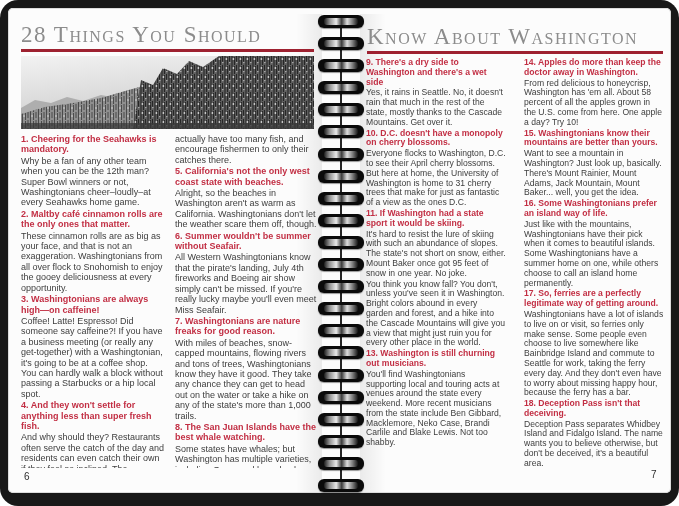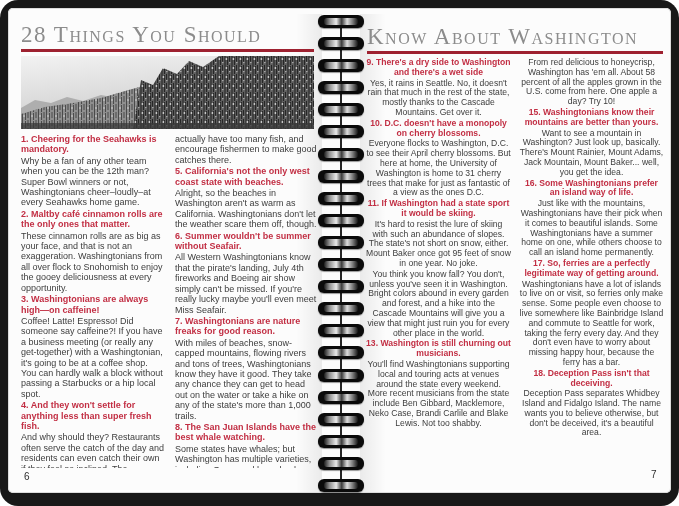--- a/index.html
+++ b/index.html
@@ -29,22 +29,22 @@
 
   
   .photo { position:absolute; left:21px; top:56px; width:293px; height:73px; overflow:hidden;
            background:#cfcfcf; }
   .photo svg { display:block; }
 
   
   .cols { position:absolute; display:flex; }
   .cols-left  { left:21px;  top:134px; width:298px; height:334px; gap:10px;
                 font-size:9px;   line-height:10.4px; }
-  .cols-right { left:366px; top:58px;  width:298px; height:412px; gap:8px;
-                font-size:8.6px; line-height:9.8px;text-align:center; }
+  .cols-right { left:366px; top:58px;  width:298px; height:412px; gap:18px;
+                font-size:8.6px; line-height:9.8px; }
   .col { flex:1 1 0; overflow:hidden; }
   .item-head { color:var(--item-red,#c22f44); font-weight:700; margin:0 0 1px; }
   .item-body { color:var(--body-text,#3d3d3d); margin:0 0 1px; }
 
   
   .pagenum { position:absolute; font-size:10px; color:#2e2e2e; }
   .pg-left  { left:24px;  top:471px; }
   .pg-right { left:651px; top:469px; }
 
   
@@ -103,21 +103,21 @@
         <p class="item-head">1. Cheering for the Seahawks is mandatory.</p>
         <p class="item-body">Why be a fan of any other team when you can be the 12th man? Super Bowl winners or not, Washingtonians cheer–loudly–at every Seahawks home game.</p>
         <p class="item-head">2. Maltby café cinnamon rolls are the only ones that matter.</p>
         <p class="item-body">These cinnamon rolls are as big as your face, and that is not an exaggeration. Washingtonians from all over flock to Snohomish to enjoy the gooey deliciousness at every opportunity.</p>
         <p class="item-head">3. Washingtonians are always high—on caffeine!</p>
         <p class="item-body">Coffee! Latte! Espresso! Did someone say caffeine?! If you have a business meeting (or really any get-together) with a Washingtonian, it's going to be at a coffee shop. You can hardly walk a block without passing a Starbucks or a hip local spot.</p>
         <p class="item-head">4. And they won't settle for anything less than super fresh fish.</p>
         <p class="item-body">And why should they? Restaurants often serve the catch of the day and residents can even catch their own if they feel so inclined. The Washington Department of Fish and Wildlife maintains a list of lakes that</p>
       </div>
     <div class="col">
-        <p class="item-body">actually have too many fish, and encourage fishermen to make good catches there.</p>
+        <p class="item-body">actually have too many fish, and encourage fishermen to only their catches there.</p>
         <p class="item-head">5. California's not the only west coast state with beaches.</p>
         <p class="item-body">Alright, so the beaches in Washington aren't as warm as California. Washingtonians don't let the weather scare them off, though.</p>
         <p class="item-head">6. Summer wouldn't be summer without Seafair.</p>
         <p class="item-body">All Western Washingtonians know that the pirate's landing, July 4th fireworks and Boeing air show simply can't be missed. If you're really lucky maybe you'll even meet Miss Seafair.</p>
         <p class="item-head">7. Washingtonians are nature freaks for good reason.</p>
         <p class="item-body">With miles of beaches, snow-capped mountains, flowing rivers and tons of trees, Washingtonians know they have it good. They take any chance they can get to head out on the water or take a hike on any of the state's more than 1,000 trails.</p>
         <p class="item-head">8. The San Juan Islands have the best whale watching.</p>
         <p class="item-body">Some states have whales; but Washington has multiple varieties, including Orcas and humpbacks. They can usually be seen from mid-April through October.</p>
       </div>
   </div>
@@ -157,20 +157,21 @@
         <p class="item-body">Yes, it rains in Seattle. No, it doesn't rain that much in the rest of the state, mostly thanks to the Cascade Mountains. Get over it.</p>
         <p class="item-head">10. D.C. doesn't have a monopoly on cherry blossoms.</p>
         <p class="item-body">Everyone flocks to Washington, D.C. to see their April cherry blossoms. But here at home, the University of Washington is home to 31 cherry trees that make for just as fantastic of a view as the ones D.C.</p>
         <p class="item-head">11. If Washington had a state sport it would be skiing.</p>
         <p class="item-body">It's hard to resist the lure of skiing with such an abundance of slopes. The state's not short on snow, either. Mount Baker once got 95 feet of snow in one year. No joke.</p>
         <p class="item-body">You think you know fall? You don't, unless you've seen it in Washington. Bright colors abound in every garden and forest, and a hike into the Cascade Mountains will give you a view that might just ruin you for every other place in the world.</p>
         <p class="item-head">13. Washington is still churning out musicians.</p>
         <p class="item-body">You'll find Washingtonians supporting local and touring acts at venues around the state every weekend. More recent musicians from the state include Ben Gibbard, Macklemore, Neko Case, Brandi Carlile and Blake Lewis. Not too shabby.</p>
       </div>
     <div class="col">
+        <p class="item-head">14. Apples do more than keep the doctor away in Washington.</p>
         <p class="item-body">From red delicious to honeycrisp, Washington has 'em all. About 58 percent of all the apples grown in the U.S. come from here. One apple a day? Try 10!</p>
         <p class="item-head">15. Washingtonians know their mountains are better than yours.</p>
         <p class="item-body">Want to see a mountain in Washington? Just look up, basically. There's Mount Rainier, Mount Adams, Jack Mountain, Mount Baker... well, you get the idea.</p>
         <p class="item-head">16. Some Washingtonians prefer an island way of life.</p>
         <p class="item-body">Just like with the mountains, Washingtonians have their pick when it comes to beautiful islands. Some Washingtonians have a summer home on one, while others choose to call an island home permanently.</p>
         <p class="item-head">17. So, ferries are a perfectly legitimate way of getting around.</p>
         <p class="item-body">Washingtonians have a lot of islands to live on or visit, so ferries only make sense. Some people even choose to live somewhere like Bainbridge Island and commute to Seattle for work, taking the ferry every day. And they don't even have to worry about missing happy hour, because the ferry has a bar.</p>
         <p class="item-head">18. Deception Pass isn't that deceiving.</p>
         <p class="item-body">Deception Pass separates Whidbey Island and Fidalgo Island. The name wants you to believe otherwise, but don't be deceived, it's a beautiful area.</p>
       </div>

